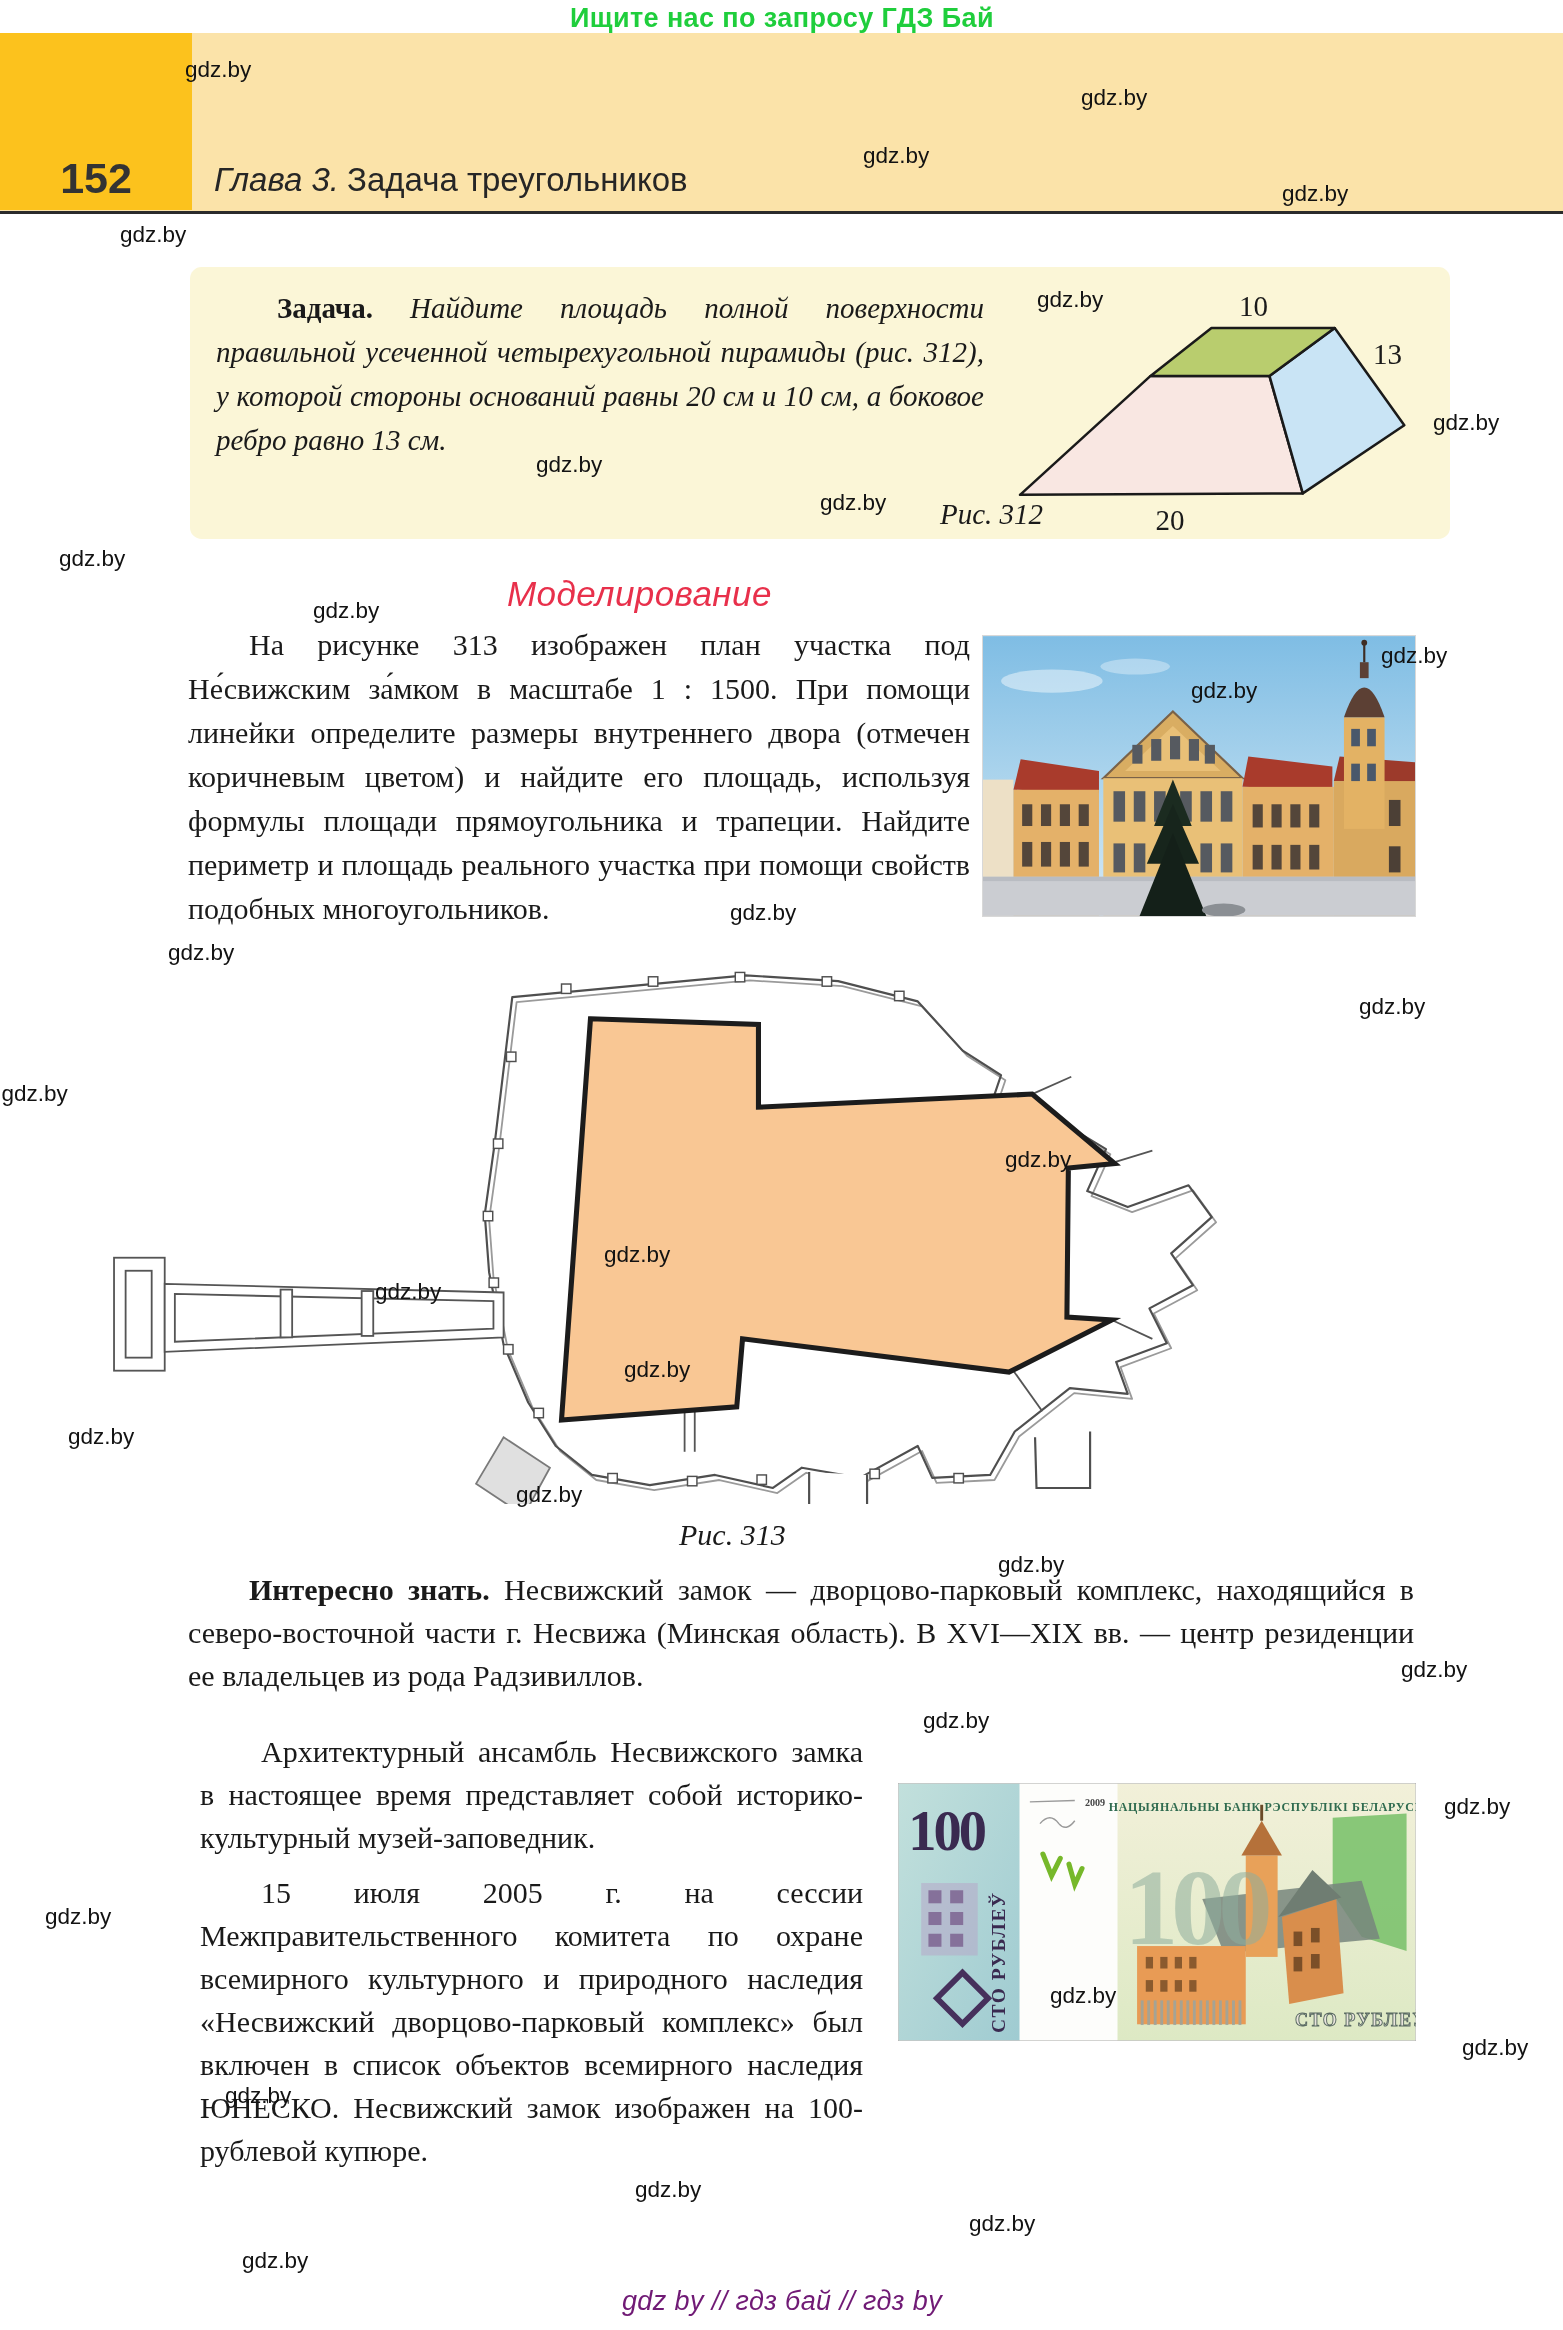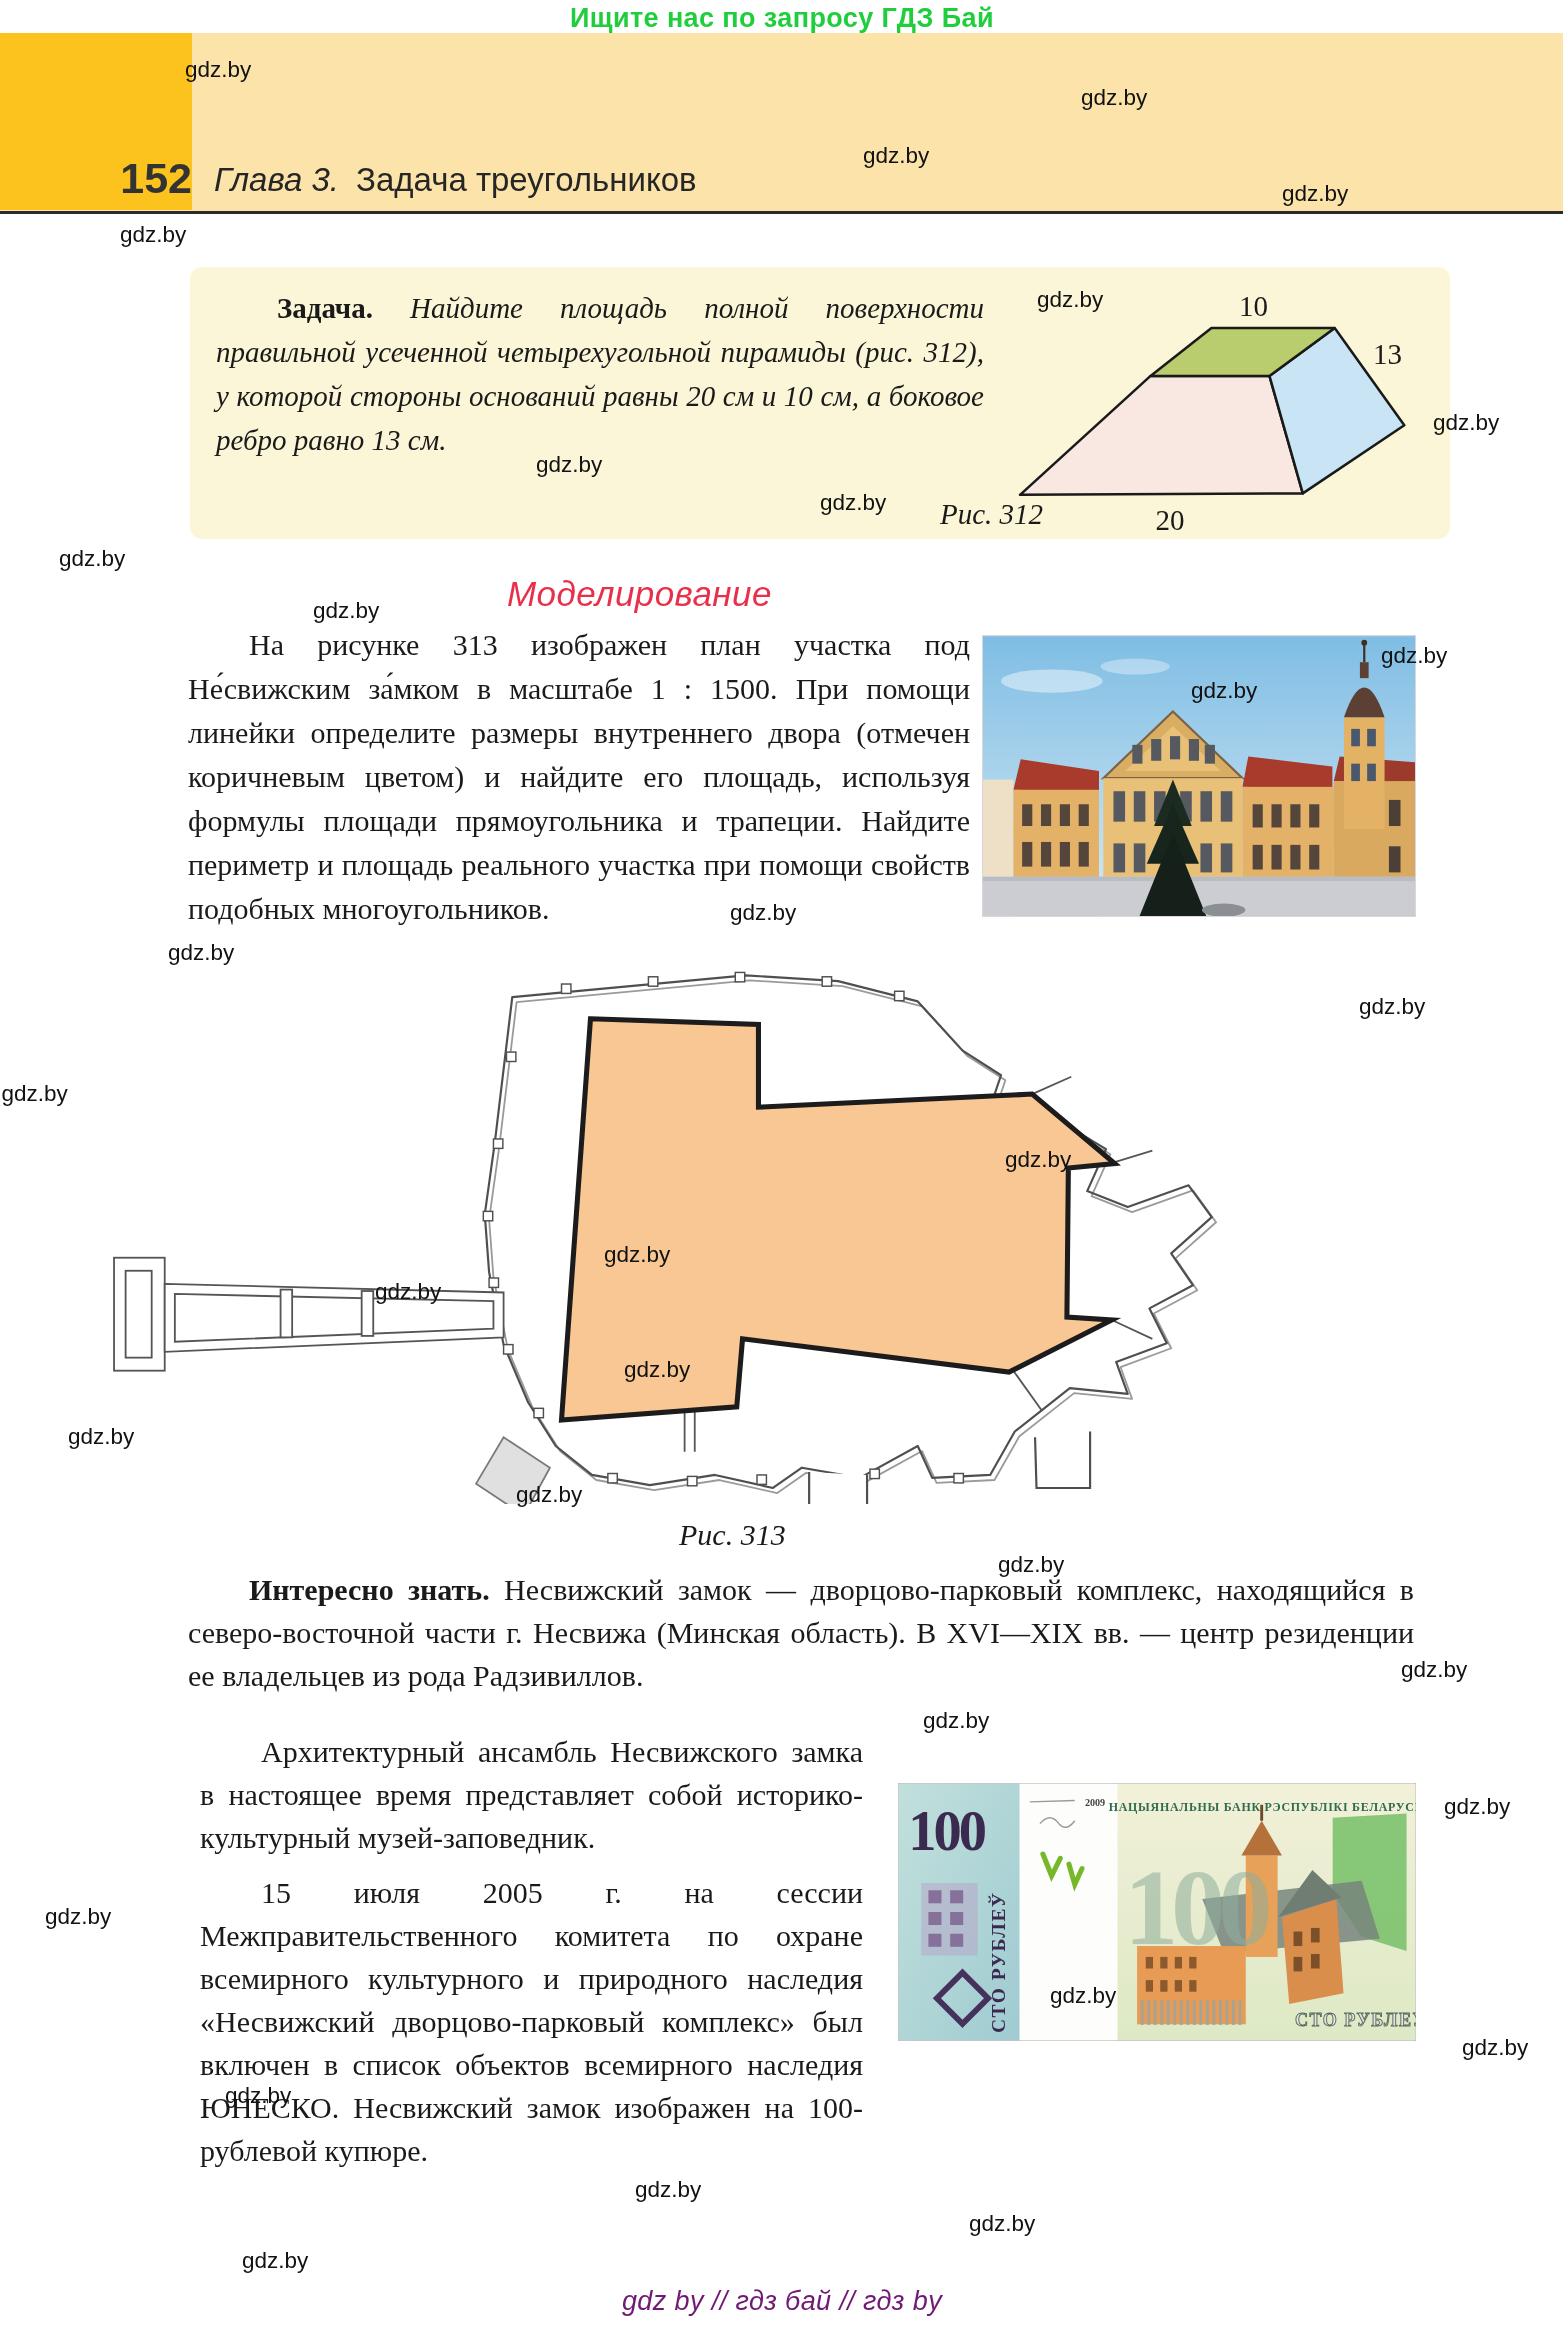--- a/index.html
+++ b/index.html
@@ -7,25 +7,25 @@
         font-family:"Liberation Serif","DejaVu Serif",serif;color:#1a1a1a;}
   .abs{position:absolute;}
   .sans{font-family:"Liberation Sans","DejaVu Sans",sans-serif;}
 
   
   .top-banner{top:2.9px;left:0;width:100%;text-align:center;font-size:27px;font-weight:700;
               letter-spacing:0.4px;}
 
   
   .header-band{top:33px;left:0;width:1564px;height:181px;border-bottom:3.6px solid #2b2b2b;box-sizing:border-box;}
-  .pagenum-box{left:0;top:0;width:192px;height:177px;display:flex;align-items:flex-end;justify-content:flex-end;
+  .pagenum-box{left:0;top:0;width:192px;height:177px;display:flex;align-items:flex-end;justify-content:center;
                padding-bottom:7.2px;box-sizing:border-box;}
   .pagenum{font-size:43px;font-weight:600;color:#333;}
   .chapter{left:214px;bottom:11.6px;font-size:33px;color:#262626;white-space:nowrap;}
-  .chapter .lbl{font-style:italic;margin-right:17px;}
+  .chapter .lbl{font-style:italic;margin-right:8px;}
 
   
   .problem-box{left:190px;top:267px;width:1260px;height:272px;border-radius:11.6px;}
   .problem-text{left:26px;top:19px;width:768px;font-size:29px;line-height:44px;text-align:justify;
                 font-style:italic;text-indent:61px;}
   .problem-text .lbl{font-style:normal;font-weight:700;}
   .fig312-caption{left:940px;top:498px;font-size:29px;font-style:italic;white-space:nowrap;}
 
   
   .modeling-heading{left:507px;top:574px;font-size:35px;font-weight:400;font-style:italic;letter-spacing:0.4px;}

